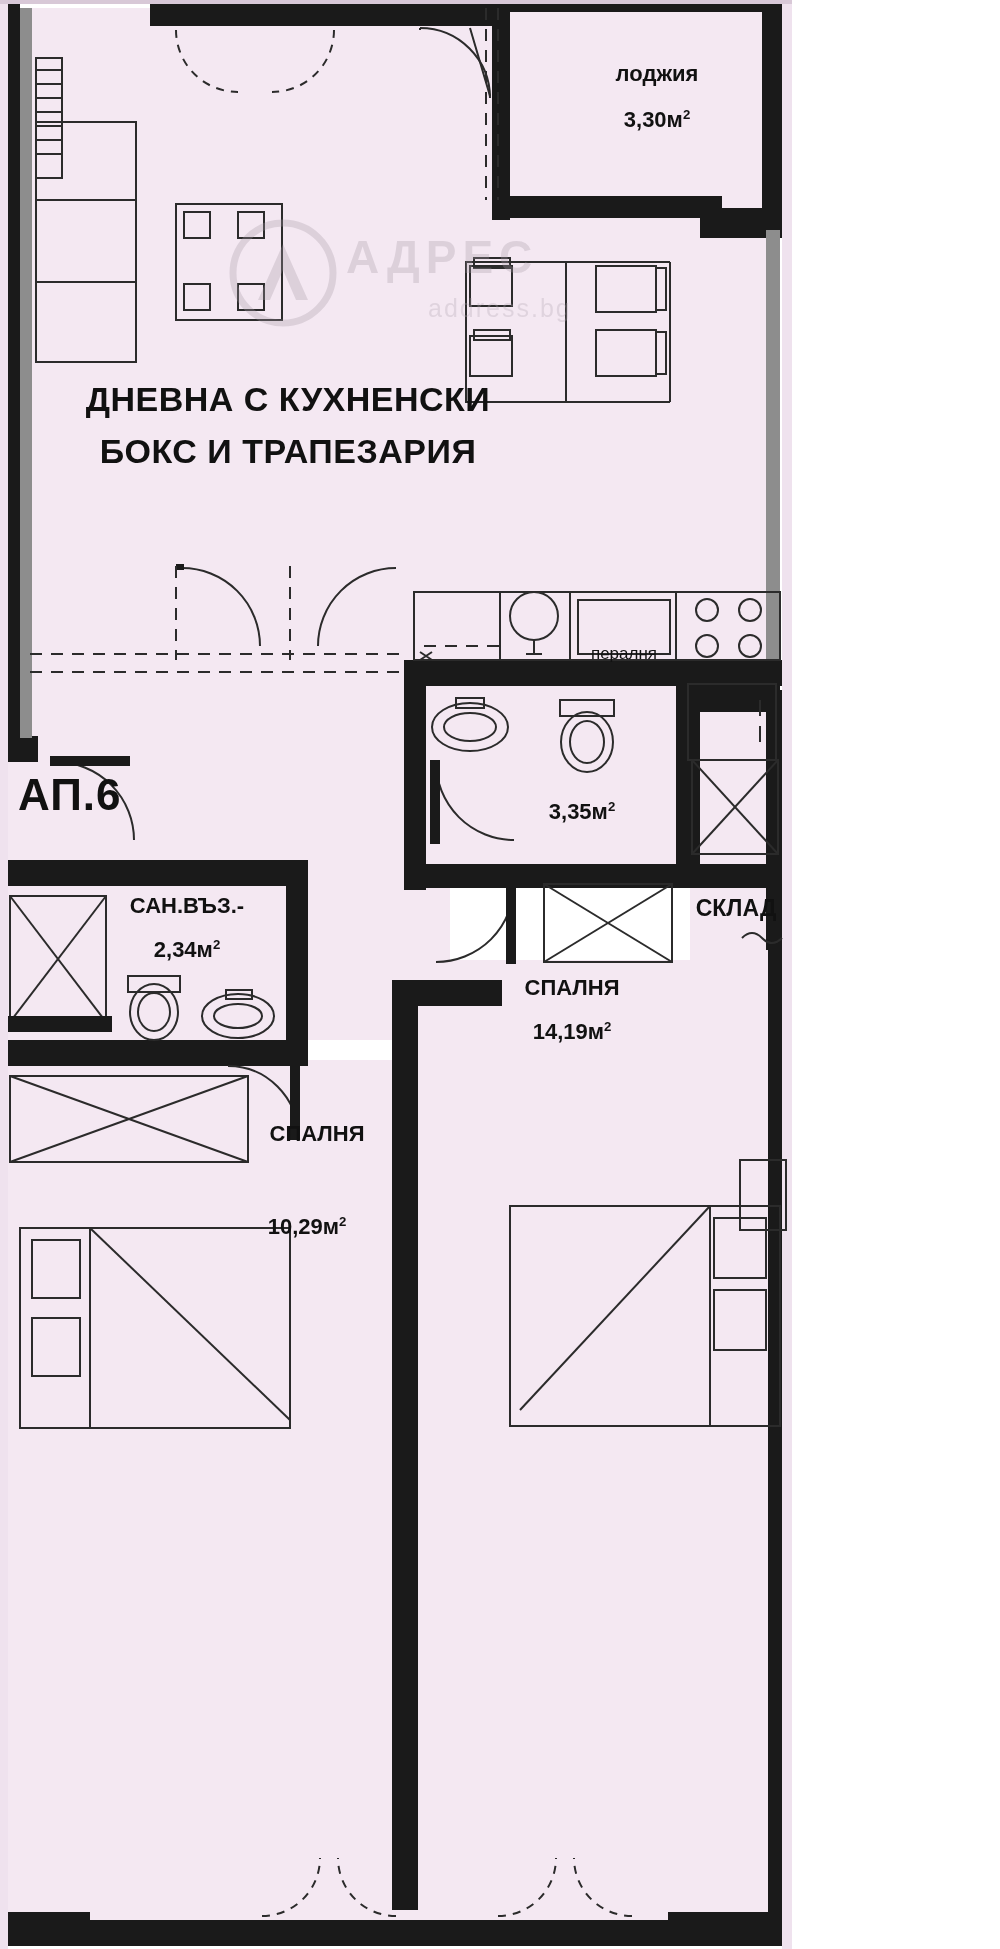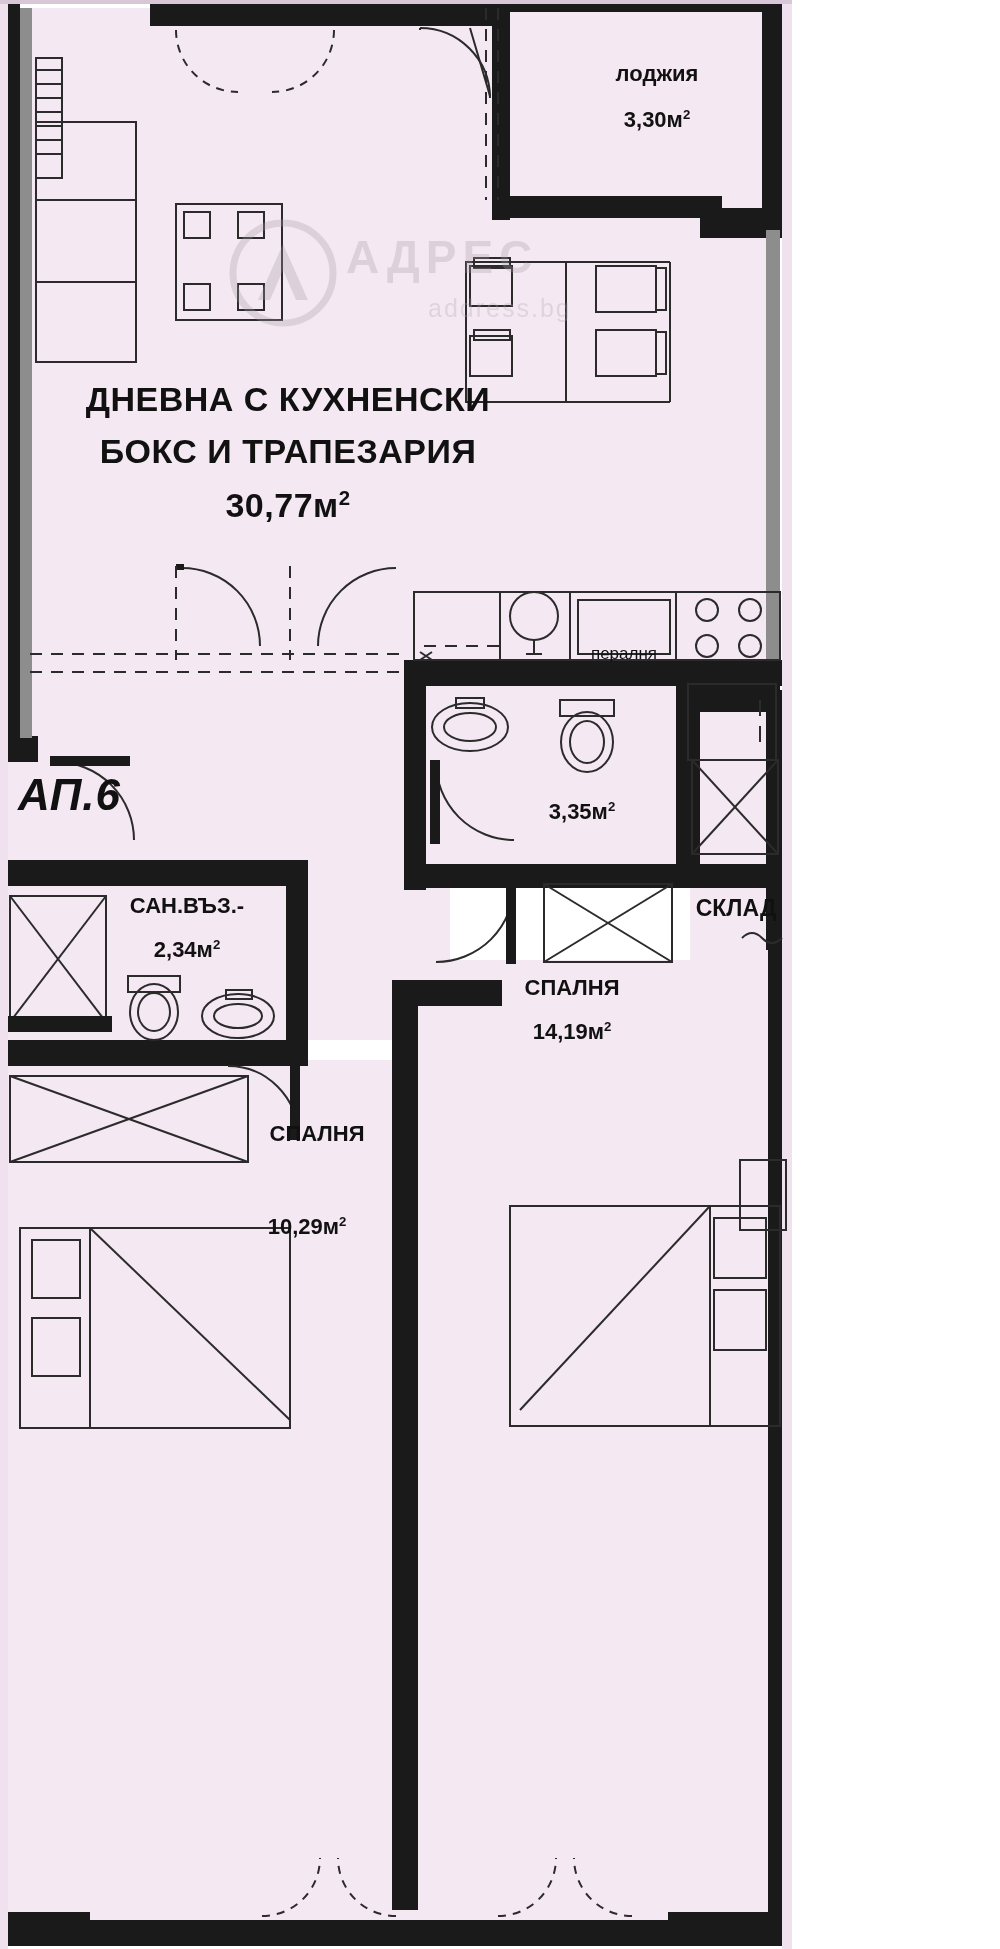--- a/index.html
+++ b/index.html
@@ -10,21 +10,21 @@
     background:#ffffff;
     overflow:hidden;
   }
   
   .rm{position:absolute;background:#f4e8f2;}
   .lbl{position:absolute;color:#111;text-align:center;white-space:nowrap;
        font-family:"Liberation Sans", sans-serif;line-height:1.12;}
   .lbl-big{font-size:34px;font-weight:700;letter-spacing:.5px;}
   .lbl-med{font-size:22px;font-weight:700;padding-left:12px;}
   .lbl-sm{font-size:17px;font-weight:400;}
-  .lbl-ap{font-size:44px;font-weight:700;letter-spacing:1px;font-style:italic;}
+  .lbl-ap{font-size:44px;font-weight:700;letter-spacing:1px;}
   sup{font-size:60%;vertical-align:super;}
   svg.ov{position:absolute;left:0;top:0;width:1000px;height:1949px;pointer-events:none;}
   
   #wm{position:absolute;left:228px;top:218px;width:420px;height:120px;opacity:.30;}
   #wm .wmtxt{position:absolute;left:118px;top:12px;font-size:46px;font-weight:700;
        color:#a79aa6;letter-spacing:6px;font-family:"Liberation Sans", sans-serif;}
   #wm .wmsub{position:absolute;left:200px;top:76px;font-size:25px;color:#b2a6b1;
        letter-spacing:2px;font-family:"Liberation Sans", sans-serif;}
 </style>
 </head>
@@ -297,23 +297,20 @@
   <div class="lbl lbl-med" style="left:510px;top:108px;width:270px;">
     <span>3,30м</span><sup>2</sup>
   </div>
 
   <div class="lbl lbl-big" style="left:38px;top:380px;width:500px;">
     <span>ДНЕВНА С КУХНЕНСКИ</span>
   </div>
   <div class="lbl lbl-big" style="left:38px;top:432px;width:500px;">
     <span>БОКС И  ТРАПЕЗАРИЯ</span>
   </div>
-  <div class="lbl lbl-big" style="left:38px;top:486px;width:500px;">
-    <span>30,77м</span><sup>2</sup>
-  </div>
 
   <div class="lbl lbl-ap" style="left:18px;top:770px;width:180px;text-align:left;">
     <span>АП.6</span>
   </div>
 
   <div class="lbl lbl-med" style="left:430px;top:800px;width:280px;">
     <span>3,35м</span><sup>2</sup>
   </div>
 
   <div class="lbl lbl-med" style="left:50px;top:894px;width:250px;">

